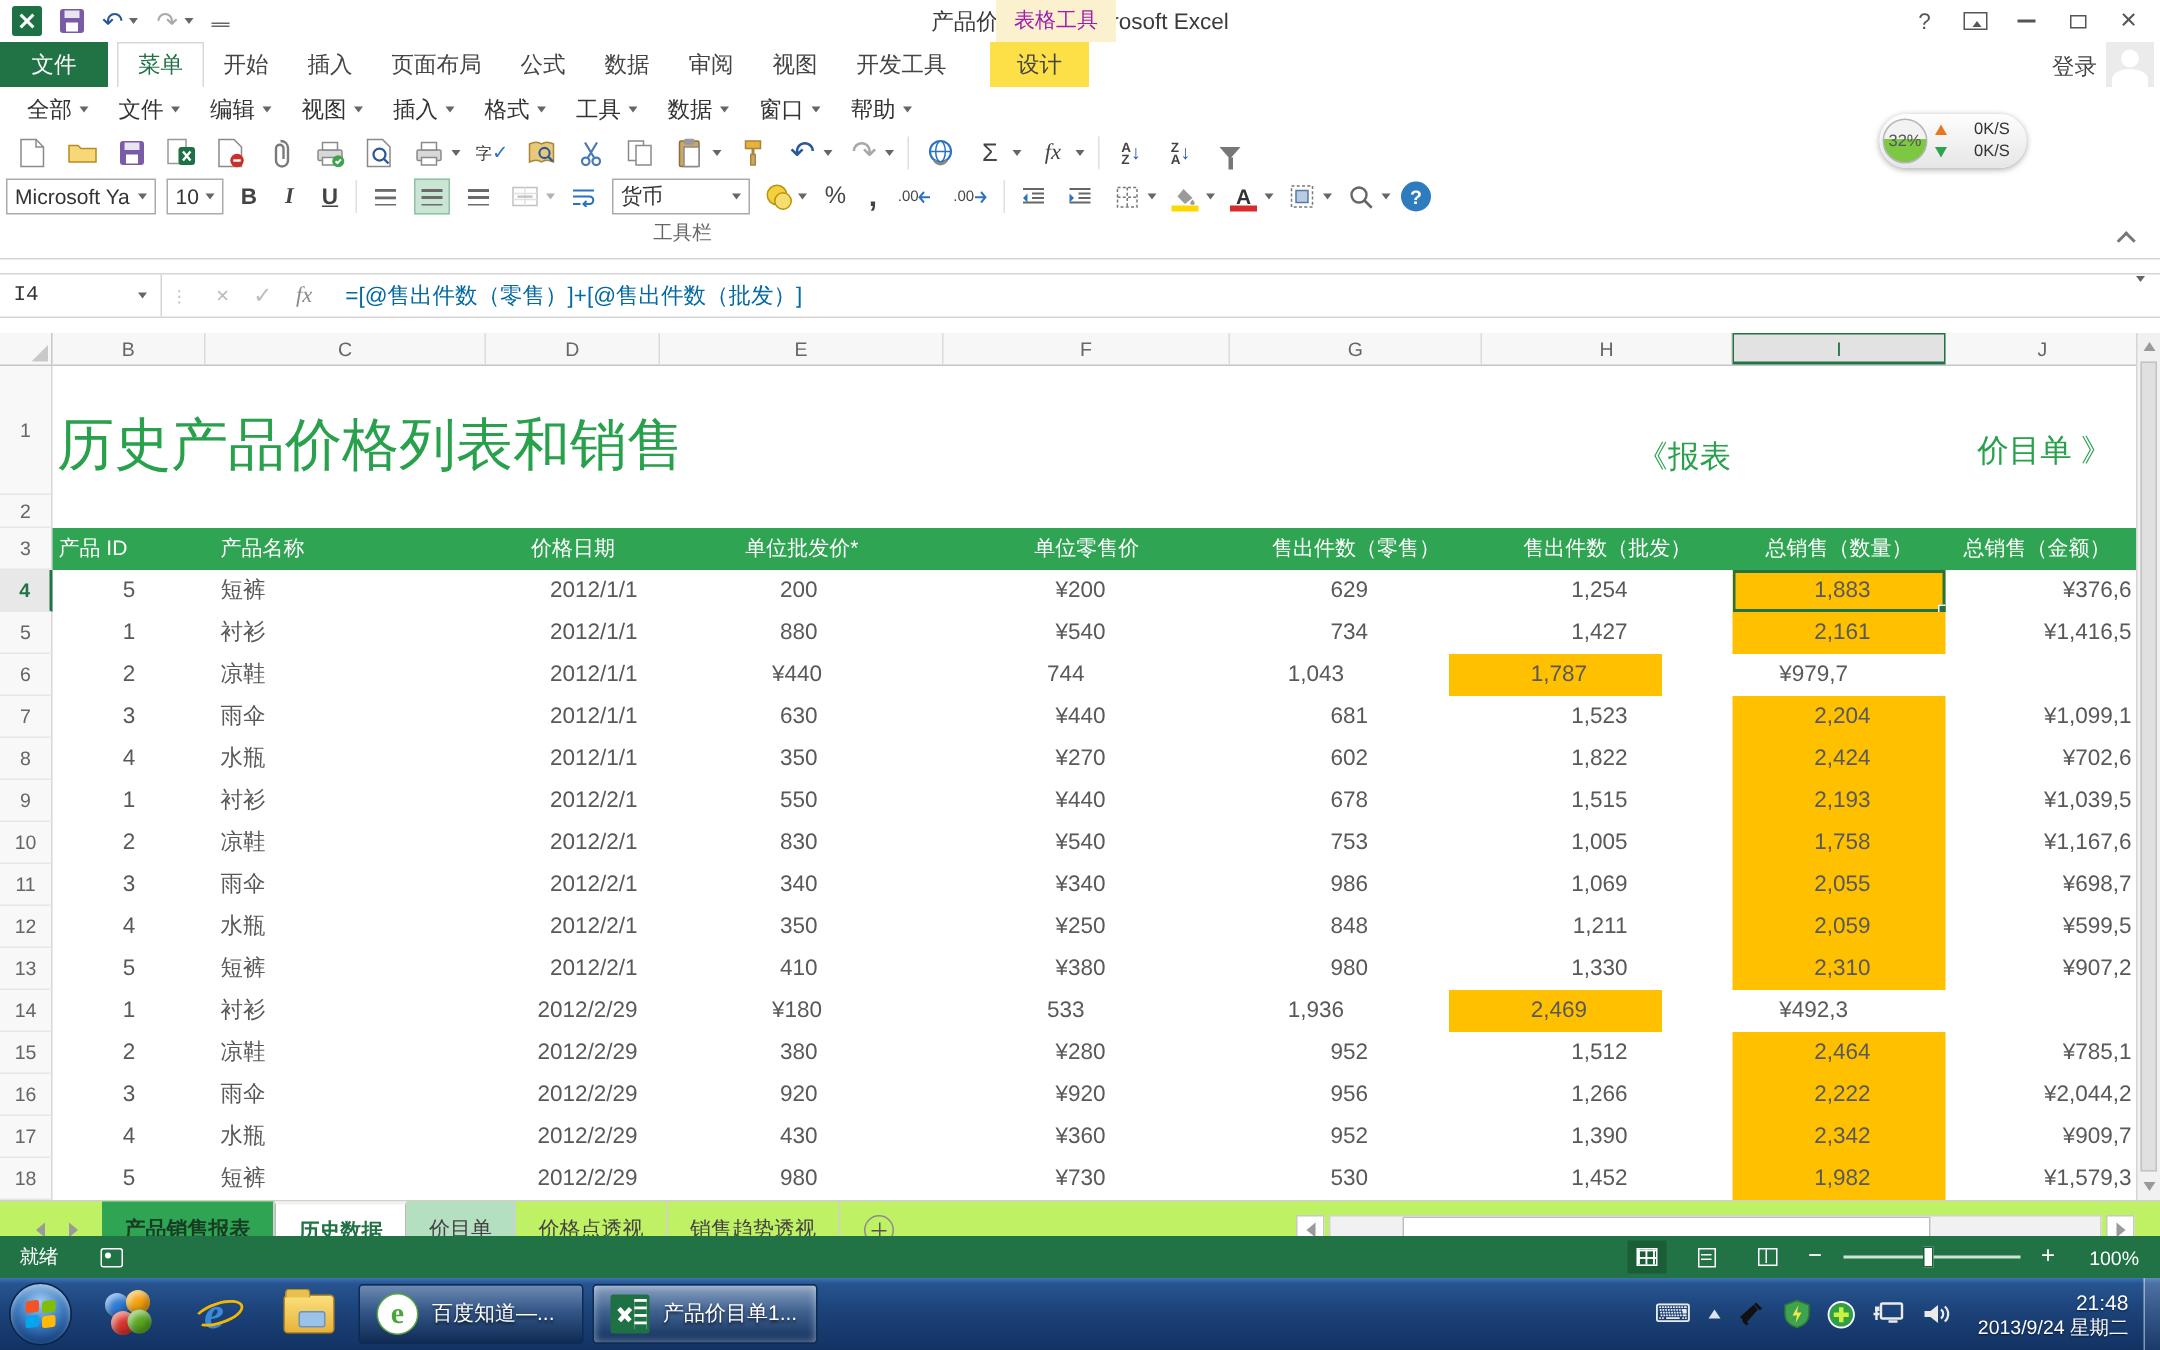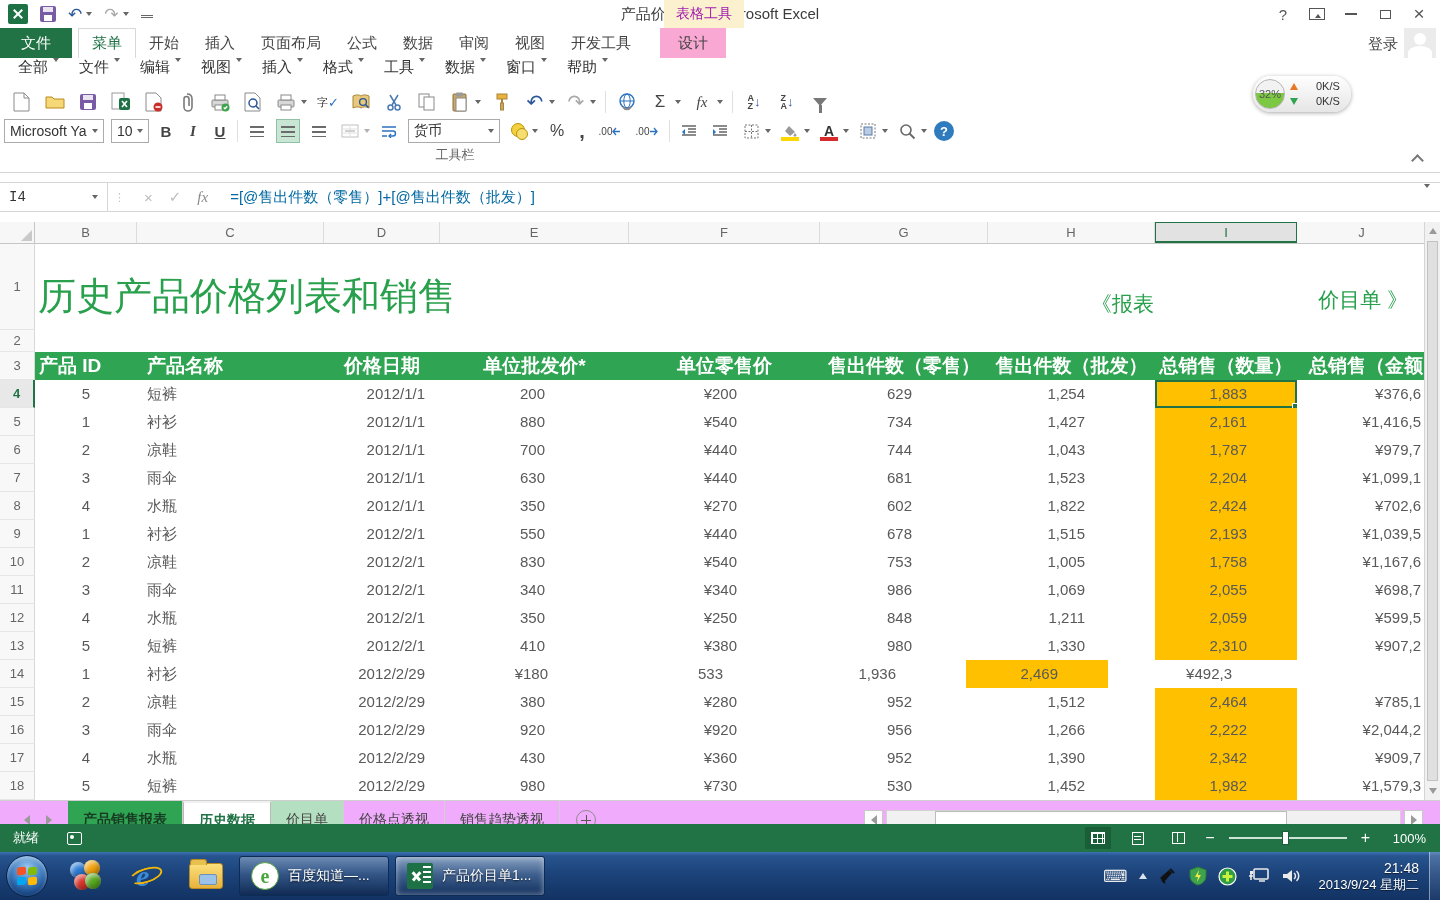--- a/index.html
+++ b/index.html
@@ -29,29 +29,29 @@
 .wc-ribbon::after{content:"";position:absolute;left:5px;top:2px;width:0;height:0;border:3px solid transparent;border-bottom:4px solid #555}
 .wc-min{width:12px;height:2px;background:#555}
 .wc-restore{width:11px;height:9px;border:1px solid #555;position:relative;background:#fff}
 .wc-restore::before{content:"";position:absolute;left:2px;top:-4px;width:11px;height:9px;border:1px solid #555;z-index:-1}
 
 
 .tabrow{position:absolute;top:28px;left:0;width:1440px;height:30px;background:#fff;display:flex;font-size:15px}
 .rtab{padding:0 13px;display:flex;align-items:center;color:#444}
 .rtab.file-tab{background:#217346;color:#fff;width:72px;justify-content:center}
 .rtab.active-tab{color:#217346;border:1px solid #D8D8D8;border-bottom:none;background:#fff;margin-left:6px}
-.rtab.ctx-tab{background:#f9a8d4;margin-left:16px;padding:0 18px}
+.rtab.ctx-tab{background:#fde047;margin-left:16px;padding:0 18px}
 .signin{position:absolute;top:30px;right:42px;font-size:15px;color:#444;height:28px;display:flex;align-items:center}
 .avatar{position:absolute;top:28px;right:4px;width:32px;height:30px;background:#EBEBEB;overflow:hidden}
 .avatar::before{content:"";position:absolute;left:10px;top:5px;width:12px;height:12px;border-radius:50%;background:#fff}
 .avatar::after{content:"";position:absolute;left:4px;top:18px;width:24px;height:14px;border-radius:50% 50% 0 0;background:#fff}
 
 
 .menubar{position:absolute;top:58px;left:0;width:1440px;height:30px;display:flex;align-items:center;padding-left:8px;background:#fff}
-.menu-item{display:flex;align-items:flex-start;gap:5px;padding:0 10px;height:30px;font-size:15px;color:#333}
+.menu-item{display:flex;align-items:center;gap:5px;padding:0 10px;height:30px;font-size:15px;color:#333}
 .dd{width:0;height:0;border-left:3.5px solid transparent;border-right:3.5px solid transparent;border-top:4px solid #666}
 
 
 .tbrow1{position:absolute;top:88px;left:0;width:1440px;height:28px;display:flex;align-items:center;gap:9px;padding-left:10px}
 .tbrow2{position:absolute;top:116px;left:0;width:1440px;height:30px;display:flex;align-items:center;gap:7px;padding-left:4px}
 .tbi{width:24px;height:24px;display:flex;align-items:center;justify-content:center;position:relative;flex:none}
 .tbi svg{display:block}
 .grouplabel{position:absolute;top:146px;left:0;width:910px;height:24px;text-align:center;font-size:13px;color:#666}
 .ribbon-bottom{position:absolute;top:172px;left:0;width:1440px;height:1px;background:#D5D5D5}
 .ribbon-collapse{position:absolute;top:156px;right:18px;width:9px;height:9px;border-left:2px solid #777;border-top:2px solid #777;transform:rotate(45deg)}
@@ -110,21 +110,21 @@
 .rn{width:35px;flex:none;background:#F8F8F8;border-right:1px solid #D8D8D8;border-bottom:1px solid #E6E6E6;color:#666;font-size:13px;display:flex;align-items:center;justify-content:center}
 .row1{height:86px;display:flex}
 .row1 .content{flex:1;position:relative}
 .sheet-title{position:absolute;left:3px;bottom:8px;font-size:38px;color:#28A04C;white-space:nowrap}
 .nav-left{position:absolute;left:1056px;bottom:12px;font-size:21px;color:#28A04C;white-space:nowrap}
 .nav-right{position:absolute;right:16px;bottom:16px;font-size:21px;color:#28A04C;white-space:nowrap}
 .row2{height:22px;display:flex}
 .row2 .content{flex:1}
 .row3{height:28px;display:flex}
 .headers-host{flex:1;display:flex;background:#2FA452}
-.hcell{display:flex;align-items:center;justify-content:center;color:#fff;font-weight:bold;font-size:19px;flex:none;white-space:nowrap;overflow:hidden}
+.hcell{display:flex;align-items:center;justify-content:center;color:#fff;font-weight:normal;font-size:14px;flex:none;white-space:nowrap;overflow:hidden}
 .headers-host .hcell:nth-of-type(1){width:102px;justify-content:flex-start;padding-left:4px}
 .headers-host .hcell:nth-of-type(2){width:187px;justify-content:flex-start;padding-left:10px}
 .headers-host .hcell:nth-of-type(3){width:116px}
 .headers-host .hcell:nth-of-type(4){width:189px}
 .headers-host .hcell:nth-of-type(5){width:191px}
 .headers-host .hcell:nth-of-type(6){width:168px}
 .headers-host .hcell:nth-of-type(7){width:167px}
 .headers-host .hcell:nth-of-type(8){width:142px}
 .headers-host .hcell:nth-of-type(9){width:130px;justify-content:flex-start;padding-left:12px}
 .rows .row{display:flex;height:28px}
@@ -143,21 +143,21 @@
 .rows .row:nth-of-type(1) .rn{color:#217346;font-weight:bold;background:#E8E8E8;border-right:2px solid #217346}
 
 
 .vscroll{position:absolute;top:222px;left:1424px;width:16px;height:578px;background:#F1F1F1;border-left:1px solid #D5D5D5;display:flex;flex-direction:column}
 .varrow{height:18px;display:flex;align-items:center;justify-content:center;flex:none}
 .tri-n{width:0;height:0;border-left:4px solid transparent;border-right:4px solid transparent;border-bottom:6px solid #9A9A9A}
 .tri-s{width:0;height:0;border-left:4px solid transparent;border-right:4px solid transparent;border-top:6px solid #9A9A9A}
 .vthumb{flex:1;margin:1px 2px;background:#E0E0E0;border:1px solid #C2C2C2}
 
 
-.tabbar{position:absolute;top:800px;left:0;width:1440px;height:39px;background:#f0abfc;border-top:1px solid #CFCFCF;display:flex;align-items:stretch}
+.tabbar{position:absolute;top:800px;left:0;width:1440px;height:39px;background:#bef264;border-top:1px solid #CFCFCF;display:flex;align-items:stretch}
 .tab-arrows{display:flex;align-items:center;gap:16px;padding:0 16px 0 24px}
 .tri-w{width:0;height:0;border-top:5px solid transparent;border-bottom:5px solid transparent;border-right:6px solid #9A9A9A}
 .tri-e{width:0;height:0;border-top:5px solid transparent;border-bottom:5px solid transparent;border-left:6px solid #9A9A9A}
 .stab{display:flex;align-items:center;padding:0 15px;font-size:14px;color:#444;border-right:1px solid #D0D0D0;white-space:nowrap}
 .stab.tab-green{background:#2FA452;color:#173B23;font-weight:bold}
 .stab.tab-active{background:#FFFFFF;color:#217346;font-weight:bold;border:1px solid #B9B9B9;border-top:2px solid #F1F1F1}
 .stab.tab-light{background:#B4DFC1}
 .plus-tab{width:20px;height:20px;border-radius:50%;border:1px solid #8C8C8C;align-self:center;margin-left:16px;position:relative;flex:none}
 .plus-tab::before{content:"";position:absolute;left:4px;top:8.5px;width:10px;height:1.6px;background:#555}
 .plus-tab::after{content:"";position:absolute;left:8.5px;top:4px;width:1.6px;height:10px;background:#555}
@@ -747,21 +747,20 @@
           <span class="cell c7">2,161</span>
           <span class="cell c8">¥1,416,5</span>
         </div>
         <div class="row">
           <span class="rn">
             <span>6</span>
           </span>
           <span class="cell c0">2</span>
           <span class="cell c1">凉鞋</span>
           <span class="cell c2">2012/1/1</span>
-          <span class="cell c3">700</span>
           <span class="cell c4">¥440</span>
           <span class="cell c5">744</span>
           <span class="cell c6">1,043</span>
           <span class="cell c7">1,787</span>
           <span class="cell c8">¥979,7</span>
         </div>
         <div class="row">
           <span class="rn">
             <span>7</span>
           </span>

